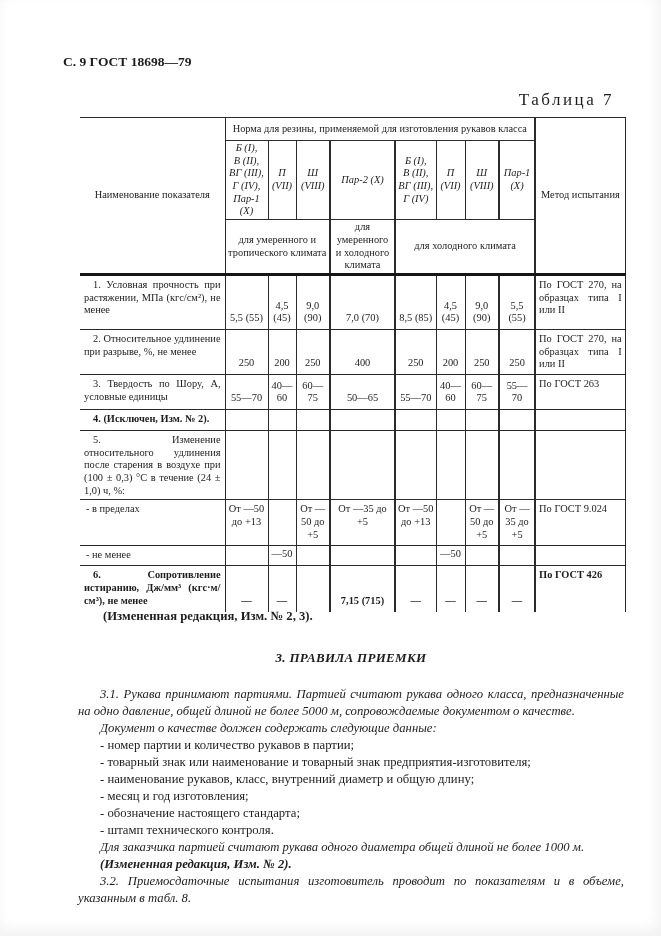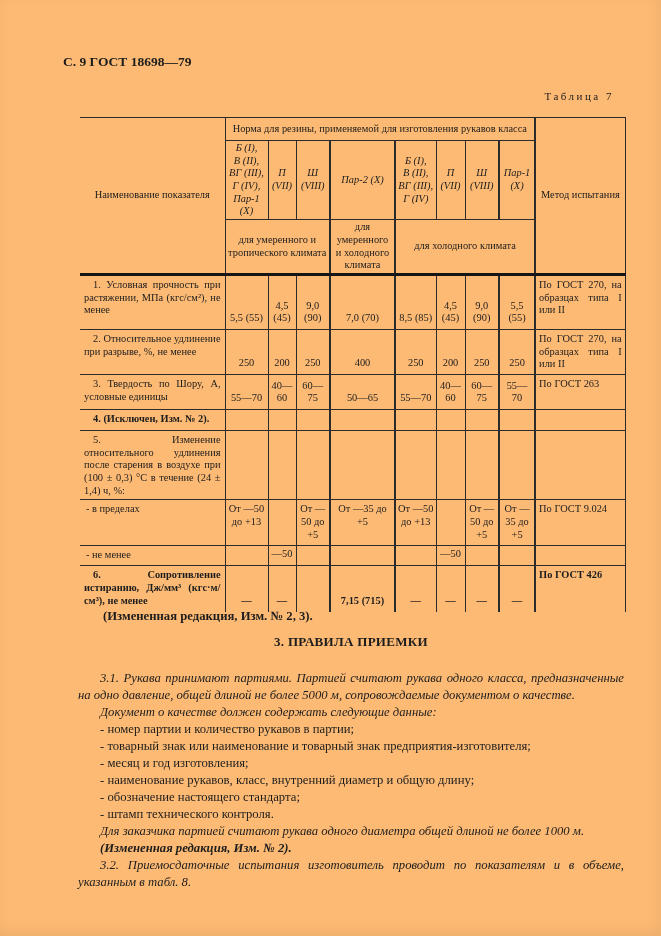--- a/index.html
+++ b/index.html
@@ -1,22 +1,22 @@
 <!DOCTYPE html>
 <html><head>
 <meta charset="utf-8">
 <style>
   html,body { margin:0; padding:0; background:#dcdcdc; }
   .page {
-    position:relative; width:661px; height:936px; background:#fdba74;
+    position:relative; width:661px; height:936px; background:#ffffff;
     font-family:"Liberation Serif", serif; color:#1d1d1d; overflow:hidden;
     box-shadow: inset -3px -6px 14px rgba(0,0,0,0.06);
   }
   .doc-header { position:absolute; left:63px; top:54px; font-weight:bold; font-size:13.5px; }
-  .table-caption { position:absolute; right:47px; top:90px; font-size:11px; letter-spacing:2.5px;margin-left:43px; }
+  .table-caption { position:absolute; right:47px; top:90px; font-size:17px; letter-spacing:2.5px;margin-left:43px; }
 
   table.t7 {
     position:absolute; left:80px; top:117px; width:545px;
     border-collapse:collapse; table-layout:fixed;
     font-size:10.4px; line-height:1.22; color:#1d1d1d;
   }
   .t7 td { border:1px solid #2b2b2b; padding:1px 2px; text-align:center; vertical-align:bottom; overflow:hidden; }
   .t7 td.first { border-left:none; }
   .t7 .hdr td { vertical-align:middle; }
   .t7 td.pre { white-space:pre-line;font-style:italic; }
@@ -30,21 +30,21 @@
   .t7 tr.vmid td.val { vertical-align:middle; }
   .t7 td.val { padding-bottom:4px; }
   .t7 tr.rA { height:23px; }  .t7 tr.rB { height:60px; }  .t7 tr.rC { height:54px; }
   .t7 tr.r1 { height:55px; }  .t7 tr.r2 { height:40px; }  .t7 tr.r3 { height:35px; }
   .t7 tr.r4 { height:21px; }  .t7 tr.r5 { height:60px; }  .t7 tr.r5a { height:40px; }
   .t7 tr.r5b { height:20px; } .t7 tr.r6 { height:46px;font-weight:bold; }
   .t7 tr.last td { border-bottom:none; }
 
   .text-block { position:absolute; left:78px; top:608px; width:546px; font-size:12.7px; line-height:17px; text-align:justify; }
   .text-block .note1 { font-weight:bold; margin-left:25px; text-align:left; }
-  .section-title { text-align:center; font-weight:bold; font-size:13px; margin:8px 0 20px 0; letter-spacing:0.3px; }
+  .section-title { text-align:center; font-weight:bold; font-size:13px; margin:24px 0 20px 0; letter-spacing:0.3px;font-style:italic; }
   .text-block p { margin:0; text-indent:22px;font-style:italic; }
   .text-block .li { text-indent:22px; }
   .text-block .bold { font-weight:bold; }
 </style>
 </head>
 <body>
 
 <div class="page">
 
   <div class="doc-header">С. 9 ГОСТ 18698—79</div>
@@ -143,21 +143,21 @@
         <td class="val"></td>
         <td class="val bl2"></td>
         <td class="val bl2"></td>
         <td class="val"></td>
         <td class="val"></td>
         <td class="val bl2"></td>
         <td class="method bl2"></td>
       </tr>
 
       <tr class="r5">
-        <td class="name first">5. Изменение относительного удлинения после старения в воздухе при (100 ± 0,3) °С в течение (24 ± 1,4) ч, %:</td>
+        <td class="name first">5. Изменение относительного удлинения после старения в воздухе при (100 ± 0,3) °С в течение (24 ± 1,0) ч, %:</td>
         <td class="val"></td>
         <td class="val"></td>
         <td class="val"></td>
         <td class="val bl2"></td>
         <td class="val bl2"></td>
         <td class="val"></td>
         <td class="val"></td>
         <td class="val bl2"></td>
         <td class="method bl2"></td>
       </tr>
@@ -203,22 +203,22 @@
     </tbody>
   </table>
 
   <div class="text-block">
     <div class="note1">(Измененная редакция, Изм. № 2, 3).</div>
     <div class="section-title">3. ПРАВИЛА ПРИЕМКИ</div>
     <p>3.1. Рукава принимают партиями. Партией считают рукава одного класса, предназначенные на одно давление, общей длиной не более 5000 м, сопровождаемые документом о качестве.</p>
     <p>Документ о качестве должен содержать следующие данные:</p>
     <div class="li">- номер партии и количество рукавов в партии;</div>
     <div class="li">- товарный знак или наименование и товарный знак предприятия-изготовителя;</div>
+    <div class="li">- наименование рукавов, класс, внутренний диаметр и общую длину;</div>
     <div class="li">- месяц и год изготовления;</div>
-    <div class="li">- наименование рукавов, класс, внутренний диаметр и общую длину;</div>
     <div class="li">- обозначение настоящего стандарта;</div>
     <div class="li">- штамп технического контроля.</div>
     <p>Для заказчика партией считают рукава одного диаметра общей длиной не более 1000 м.</p>
     <p class="bold">(Измененная редакция, Изм. № 2).</p>
     <p>3.2. Приемосдаточные испытания изготовитель проводит по показателям и в объеме, указанным в табл. 8.</p>
   </div>
 
 </div>
 
 </body></html>

